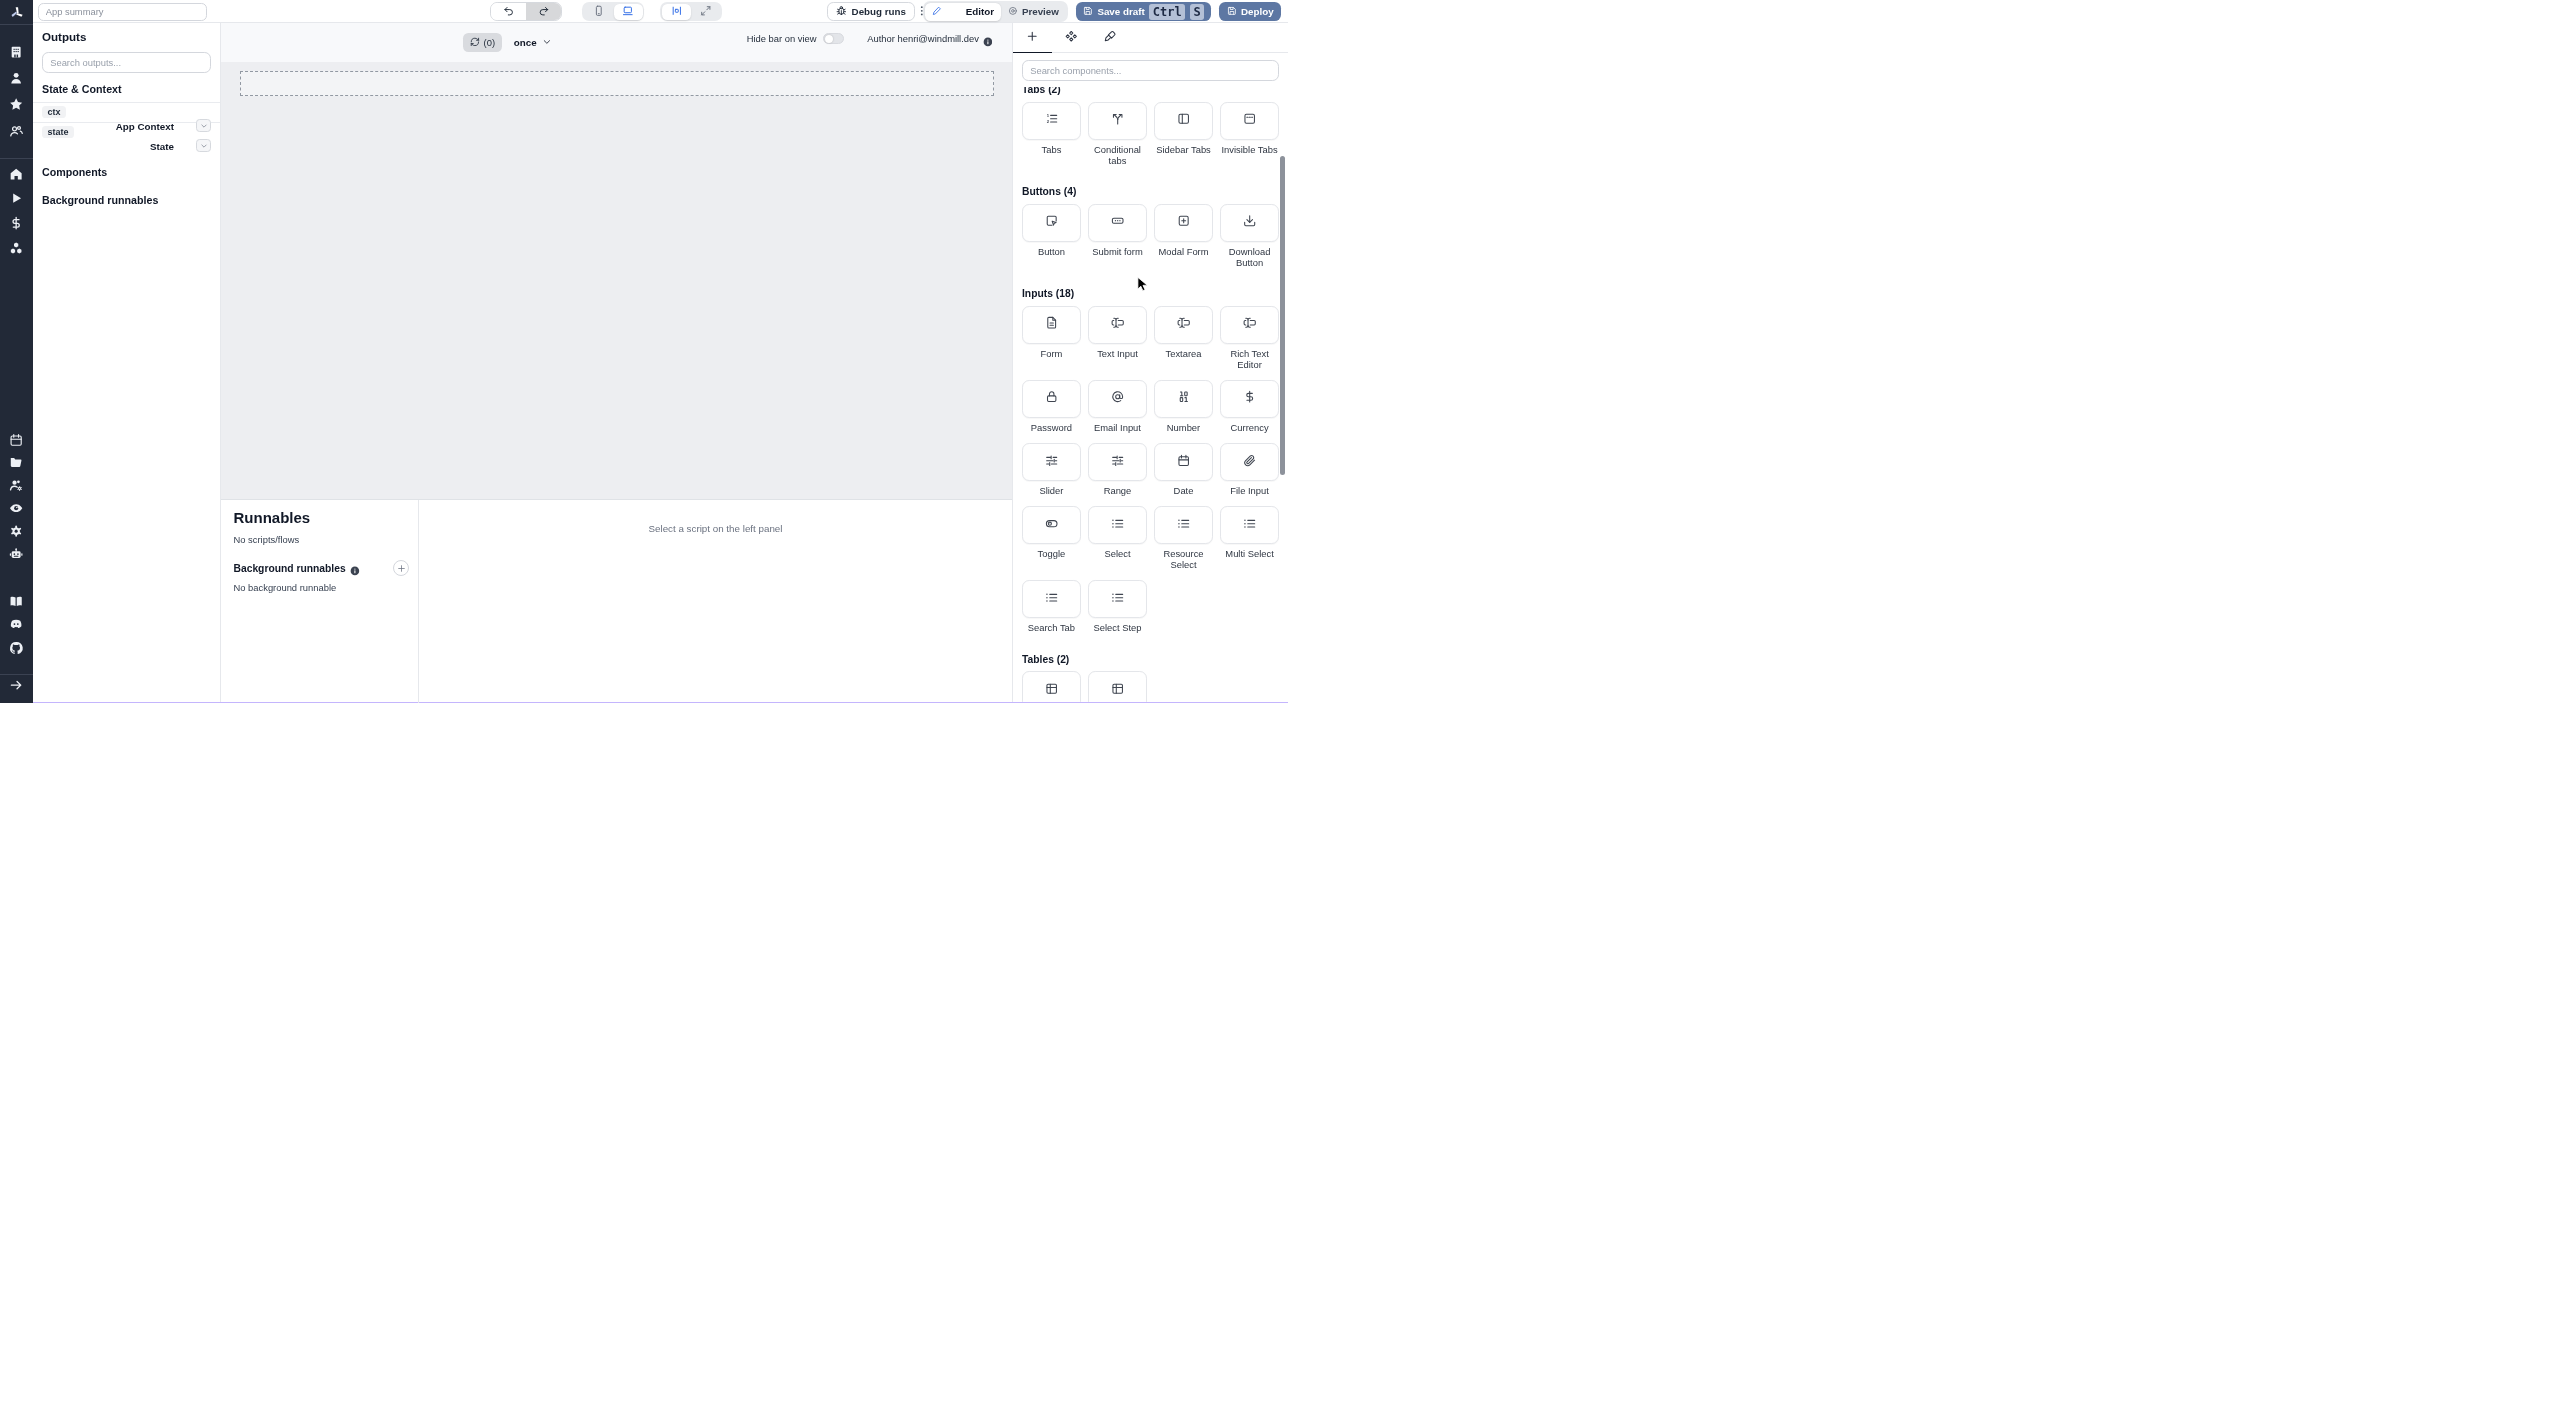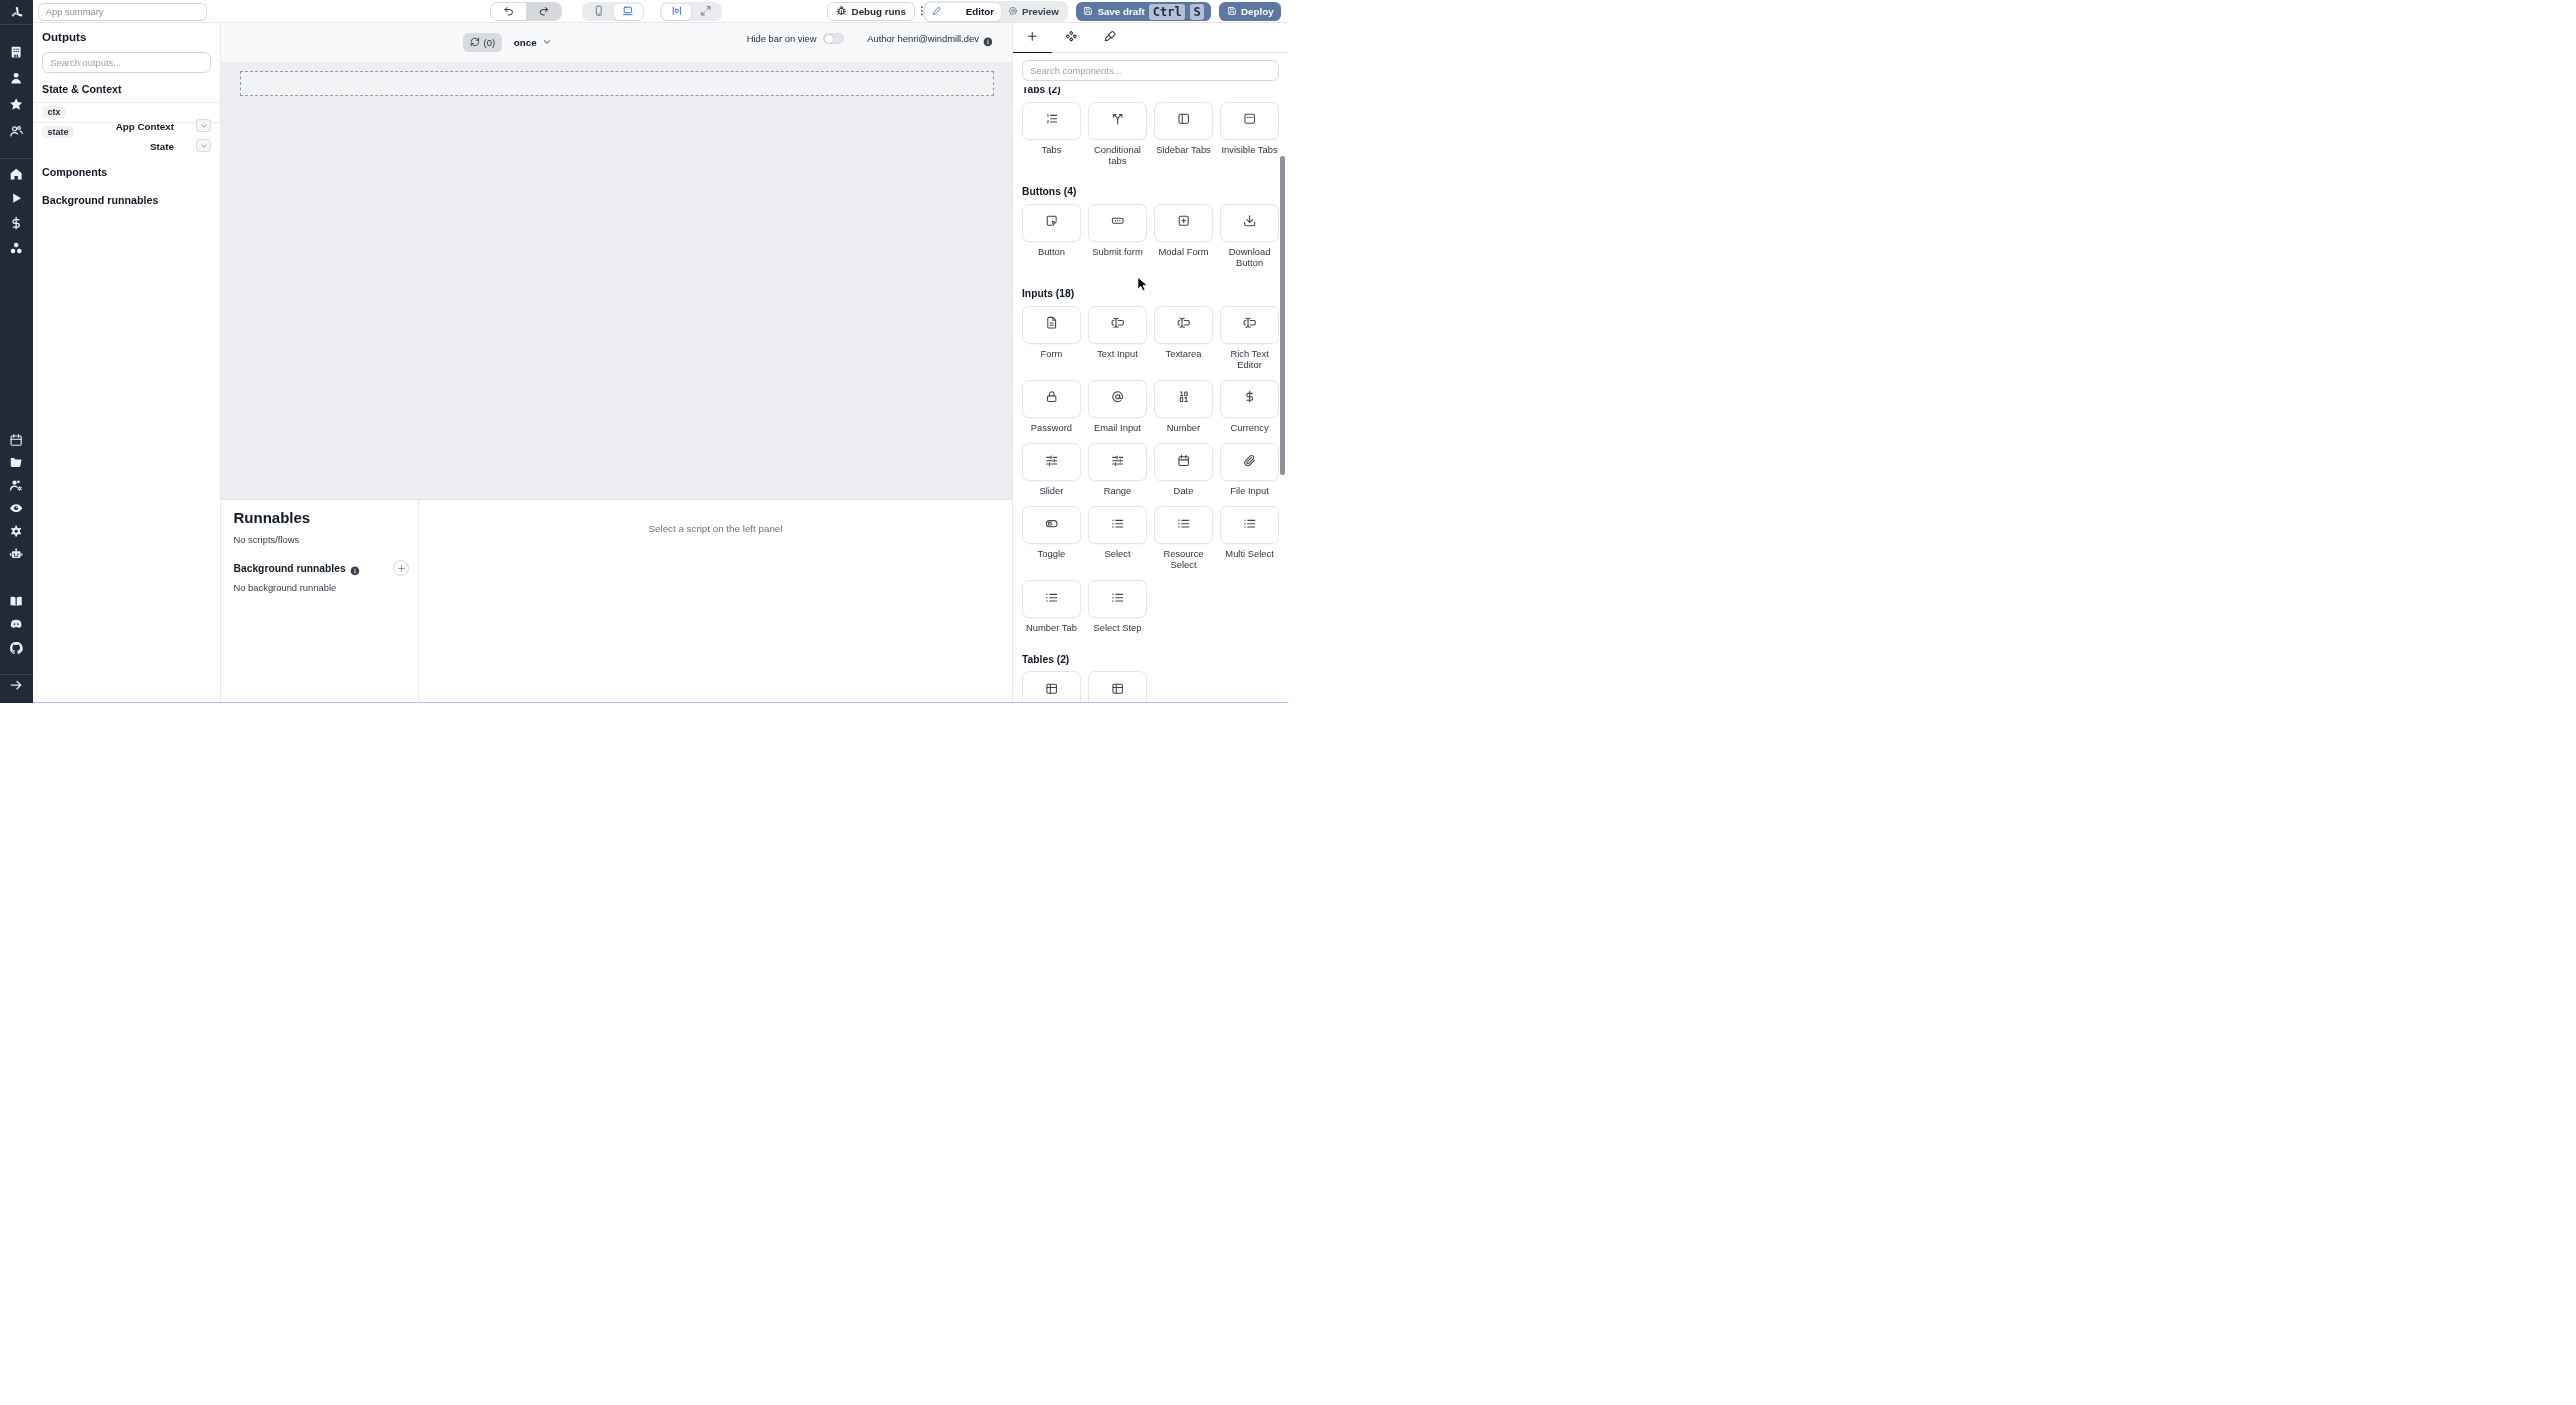--- a/index.html
+++ b/index.html
@@ -746,21 +746,21 @@
             </div>
             <div class="card-label">Multi Select</div>
           </div>
           <div class="comp">
             <div class="card">
               <span><svg viewBox="0 0 24 24" fill="none" stroke="currentColor" stroke-width="2" stroke-linecap="round" stroke-linejoin="round">
                   <path d="M8.5 6h12.5M8.5 12h12.5M8.5 18h12.5" stroke-width="1.9"></path>
                   <path d="M3.5 6h.01M3.5 12h.01M3.5 18h.01" stroke-width="2.6"></path>
                 </svg></span>
             </div>
-            <div class="card-label">Number Tab</div>
+            <div class="card-label">Search Tab</div>
           </div>
           <div class="comp">
             <div class="card">
               <span><svg viewBox="0 0 24 24" fill="none" stroke="currentColor" stroke-width="2" stroke-linecap="round" stroke-linejoin="round">
                   <path d="M8.5 6h12.5M8.5 12h12.5M8.5 18h12.5" stroke-width="1.9"></path>
                   <path d="M3.5 6h.01M3.5 12h.01M3.5 18h.01" stroke-width="2.6"></path>
                 </svg></span>
             </div>
             <div class="card-label">Select Step</div>
           </div>

